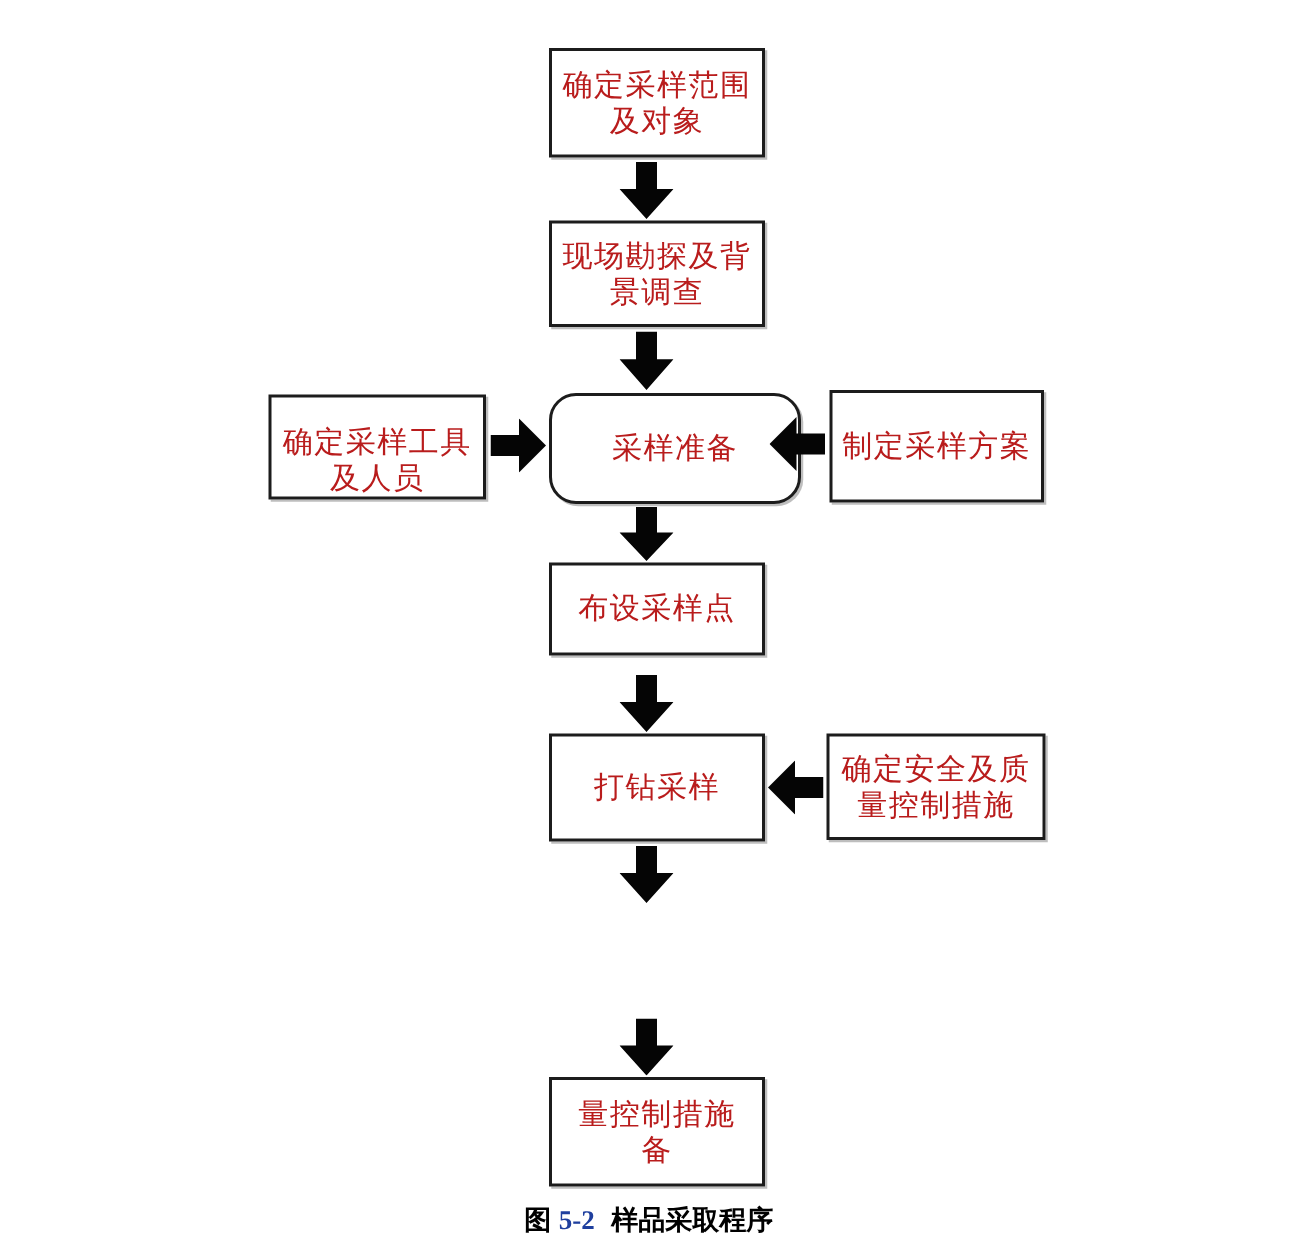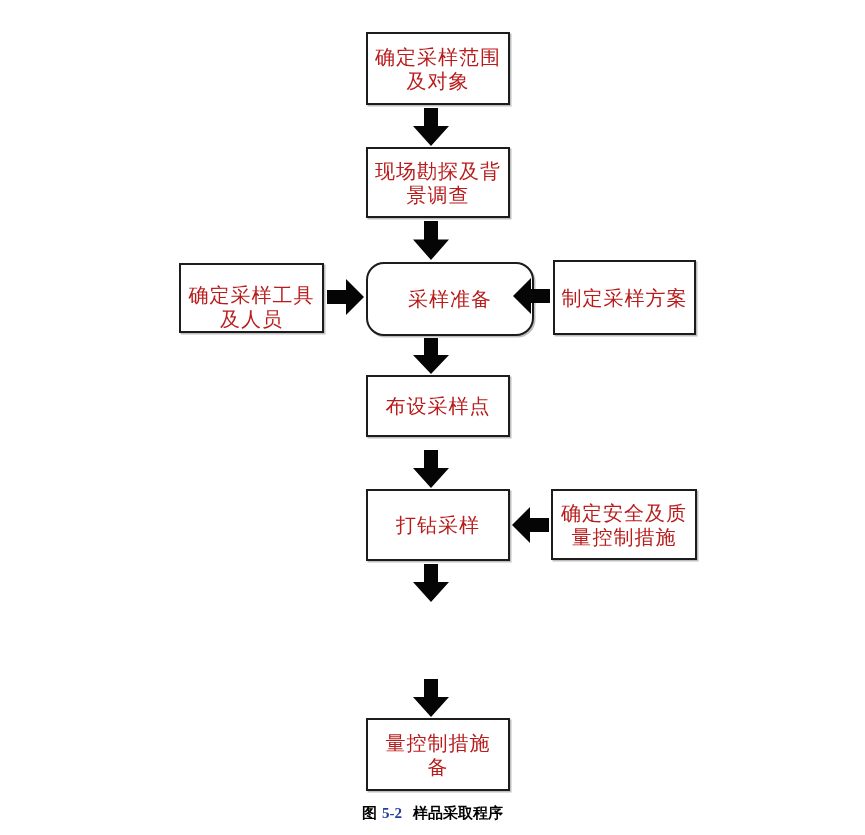--- a/index.html
+++ b/index.html
@@ -67,21 +67,21 @@
   .ar-h2 { left: 513px; top: 278px; width: 37px; height: 36px; }
   .ar-h3 { left: 512px; top: 507px; width: 37px; height: 36px; }
 
   .caption {
     position: absolute;
     left: 0;
     top: 801px;
     width: 865px;
     text-align: center;
     font-weight: bold;
-    font-size: 15px;
+    font-size: 18px;
     line-height: 24px;
     color: #000000;
   }
   .caption .fig-label { margin-right: 5px; }
   .caption .fig-num   { color: #1f3f9e; margin-right: 11px; }
 </style>
 </head>
 <body>
 
 <div class="page">

